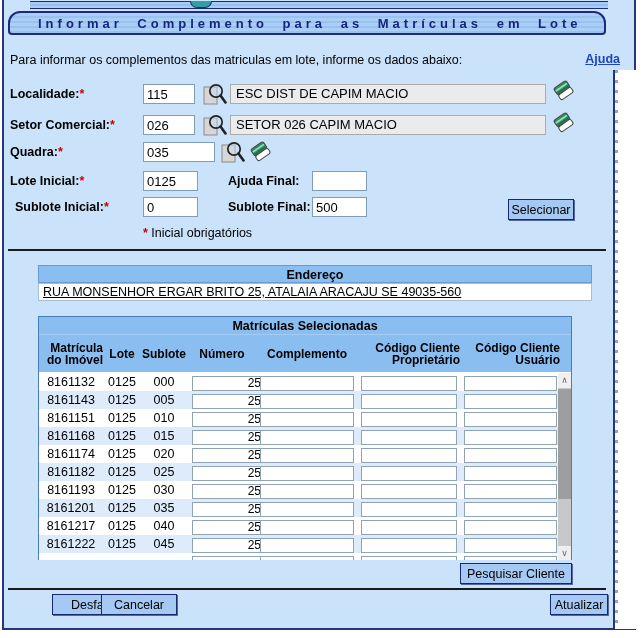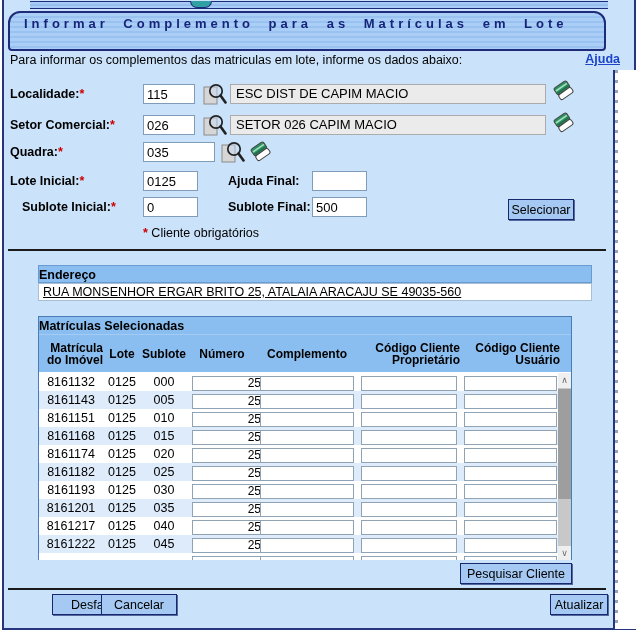--- a/index.html
+++ b/index.html
@@ -9,25 +9,25 @@
 
   .frame { left:2px; top:0; width:634px; height:630px; background:#CBE3FA;
            border:2px solid #27357E; border-top:none; }
 
   .cut-band { left:30px; top:1px; width:578px; height:8px;
               background:repeating-linear-gradient(180deg,#A8CCF5 0 2px,#96BEEF 2px 4px);
               border-top:1px solid #1E2B7B; border-bottom:1px solid #1E2B7B; }
   .cut-tab  { left:190px; top:1px; width:22px; height:7px; background:#2FA0A4;
               border:1px solid #1E2B7B; border-top:none; border-radius:0 0 9px 9px; }
 
-  .titlebox { left:8px; top:11px; width:598px; height:40px;
+  .titlebox { left:8px; top:11px; width:598px; height:24px;
               border:2px solid #1E2B7B; border-radius:12px 12px 4px 4px;
               background:repeating-linear-gradient(180deg,#AACEF6 0 3px,#9AC2F0 3px 5px);
               color:#16257B; font-size:13px; font-weight:bold; letter-spacing:4px; word-spacing:7px;
-              line-height:22px; padding-left:14px; overflow:hidden; }
+              line-height:22px; padding-left:28px; overflow:hidden; }
 
   .intro { left:10px; top:53px; font-size:12.5px; color:#000; }
   .ajuda { right:21px; top:52px; font-size:12.5px; font-weight:bold; color:#1C43C9;
            text-decoration:underline; cursor:pointer; }
 
   .lbl { font-size:12.5px; font-weight:bold; color:#000; white-space:nowrap; }
   .req { color:#CC0000; font-weight:bold; }
 
   .inp { position:absolute; height:20px; border:1px solid #7F9DB9; background:#fff;
          font:13px "Liberation Sans",sans-serif; padding:0 3px; }
@@ -37,21 +37,21 @@
 
   .icon { position:absolute; width:24px; height:24px; cursor:pointer; }
 
   .btn { position:absolute; height:21px; background:#A5C9F2; border:1px solid #17286F;
          box-shadow:1px 1px 0 #54689F; font:12.5px "Liberation Sans",sans-serif;
          color:#000; text-align:center; line-height:18px; cursor:pointer; }
 
   .hr { position:absolute; left:8px; width:598px; height:0; border-top:2px solid #1A1A1A; }
 
   .blue-head { background:#8BBEF0; font-size:12.5px; font-weight:bold; color:#000;
-               text-align:left; }
+               text-align:center; }
   .end-head { left:38px; top:265px; width:554px; height:18px; line-height:18px;
               border:1px solid #6A9BD0; }
   .end-addr { left:38px; top:283px; width:554px; height:18px; background:#fff;
               border:1px solid #A8BED4; font-size:12.5px; line-height:16px; padding-left:4px;
               white-space:nowrap; overflow:hidden; }
   .end-addr a { color:#000; text-decoration:underline; cursor:pointer; }
 
   .table-wrap { left:38px; top:316px; width:534px; height:244px; overflow:hidden;
                 border:1px solid #4A7CB8; border-bottom:none; background:#fff; }
   .tbl-title  { height:18px; line-height:18px; border-bottom:1px solid #A3CBF3; }
@@ -155,27 +155,27 @@
           <rect x="4" y="13" width="15" height="6" rx="2" fill="#FFFFFF" stroke="#444"></rect>
         </g>
       </svg>
   </span>
 
   <div class="abs lbl" style="left:10px; top:174px;"><span>Lote Inicial:</span><span class="req">*</span></div>
   <input class="inp" style="left: 143px; top: 171px; width: 55px;" value="0125">
   <div class="abs lbl" style="left:228px; top:174px;">Ajuda Final:</div>
   <input class="inp" style="left: 312px; top: 171px; width: 55px;" value="">
 
-  <div class="abs lbl" style="left:22px; top:200px;"><span>Sublote Inicial:</span><span class="req">*</span></div>
+  <div class="abs lbl" style="left:15px; top:200px;"><span>Sublote Inicial:</span><span class="req">*</span></div>
   <input class="inp" style="left: 143px; top: 197px; width: 55px;" value="0">
   <div class="abs lbl" style="left:228px; top:200px;">Sublote Final:</div>
   <input class="inp" style="left: 312px; top: 197px; width: 55px;" value="500">
   <button class="btn" style="left:508px; top:199px; width:66px;">Selecionar</button>
 
-  <div class="abs" style="left:143px; top:226px; font-size:12.5px;"><span class="req">*</span> <span>Cliente obrigatórios</span></div>
+  <div class="abs" style="left:143px; top:226px; font-size:12.5px;"><span class="req">*</span> <span>Inicial obrigatórios</span></div>
 
   <div class="hr" style="top:249px;"></div>
 
   <div class="abs blue-head end-head">Endereço</div>
   <div class="abs end-addr"><a>RUA MONSENHOR ERGAR BRITO 25, ATALAIA ARACAJU SE 49035-560</a></div>
 
   <div class="abs table-wrap">
     <div class="blue-head tbl-title">Matrículas Selecionadas</div>
     <div class="tbl-head">
       <div class="th c1">Matrícula do Imóvel</div>

